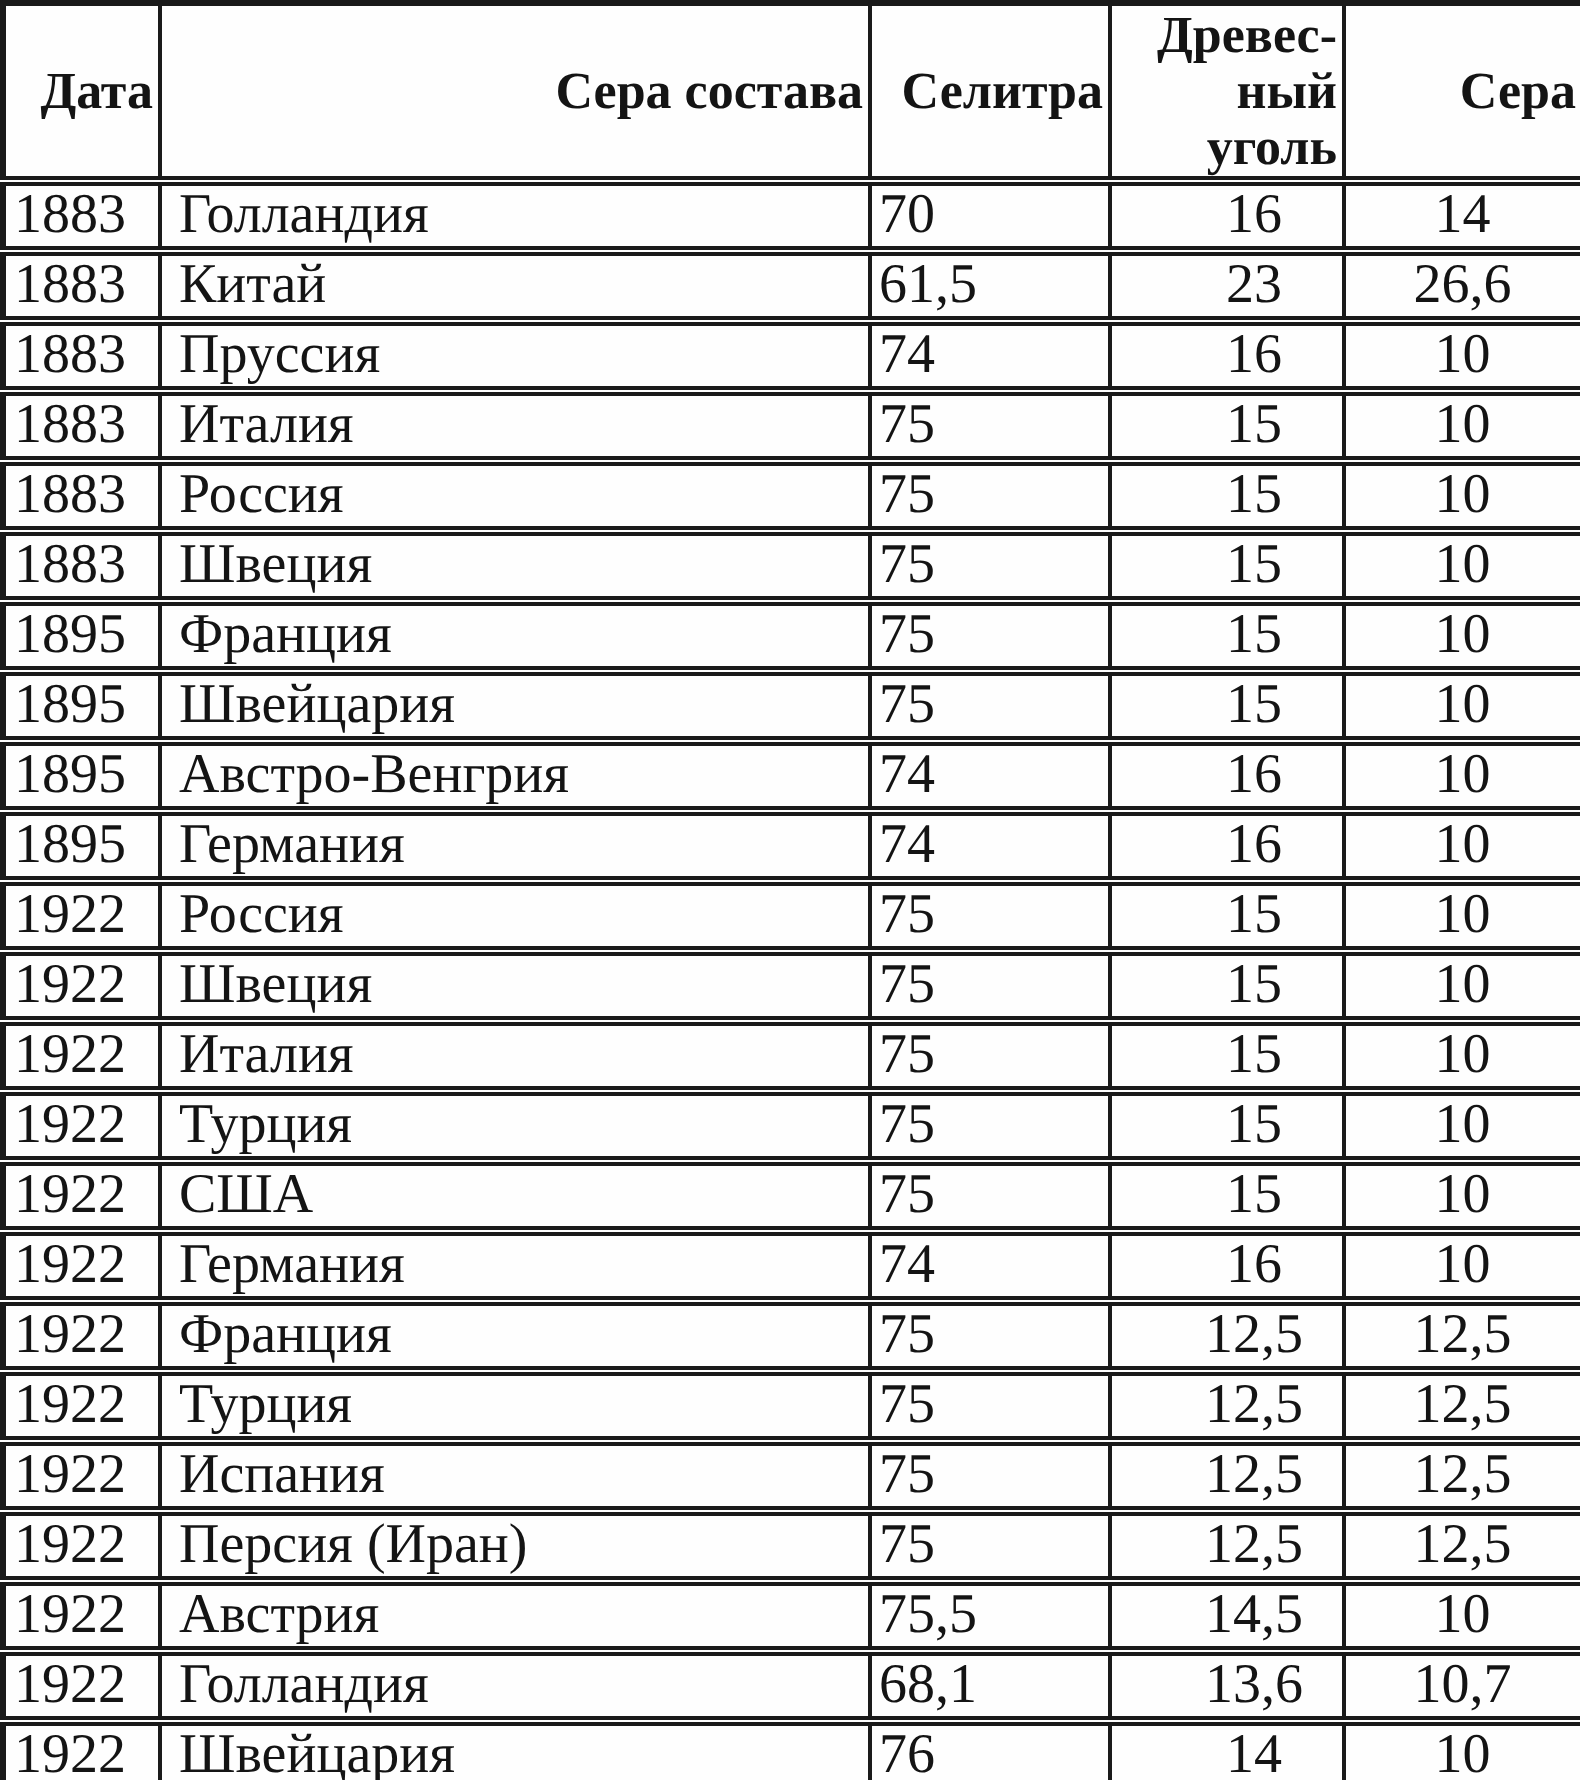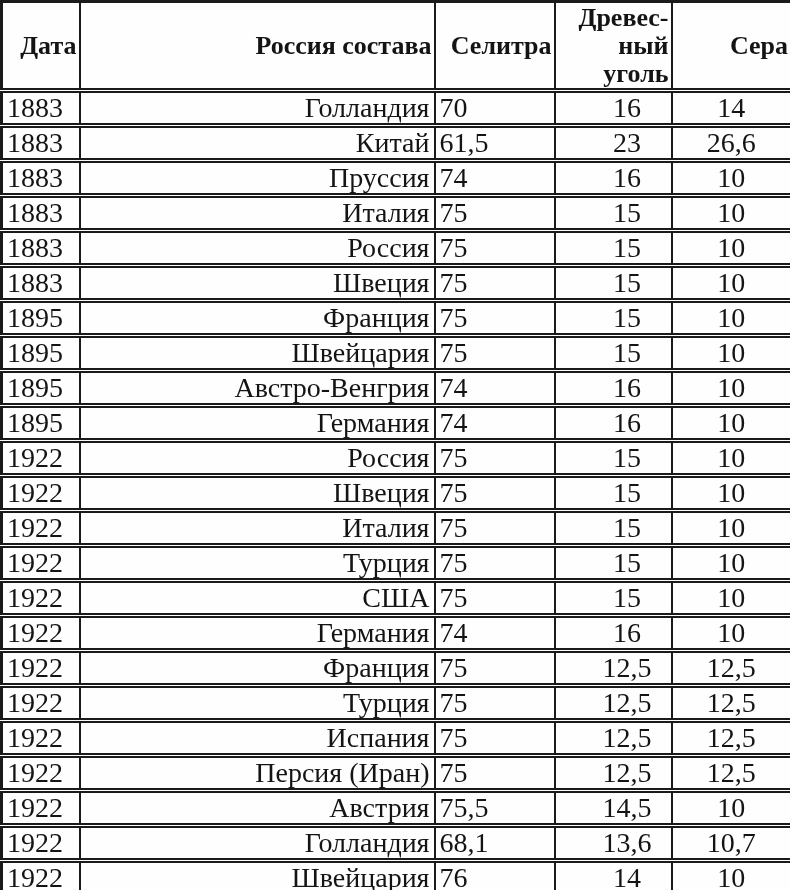--- a/index.html
+++ b/index.html
@@ -51,41 +51,41 @@
     white-space: pre-line;
     height: 52px;
     padding: 1px 2px;
   }
   tbody td {
     font-size: 28px;
     line-height: 1;
     padding: 1px 4px;
   }
   tbody td.col-date      { text-align: left; }
-  tbody td.col-author    { text-align: right; padding-left: 9px; margin-top: 24px; }
+  tbody td.col-author    { text-align: left; padding-left: 9px; margin-top: 24px; }
   tbody td.col-saltpeter { }
   tbody td.col-charcoal  { text-align: center; padding-left: 32px; }
   tbody td.col-sulfur    { text-align: center; }
 </style>
 </head>
 <body>
 
 <div class="page">
   <table class="data-table">
     <colgroup>
       <col class="c-date">
       <col class="c-author">
       <col class="c-saltpeter">
       <col class="c-charcoal">
       <col class="c-sulfur">
     </colgroup>
     <thead>
       <tr>
         <th>Дата</th>
-        <th>Россия состава</th>
+        <th>Сера состава</th>
         <th>Селитра</th>
         <th>Древес-
 ный уголь</th>
         <th>Сера</th>
       </tr>
     </thead>
     <tbody>
         <tr>
           <td class="col-date">1883</td>
           <td class="col-author">Голландия</td>

